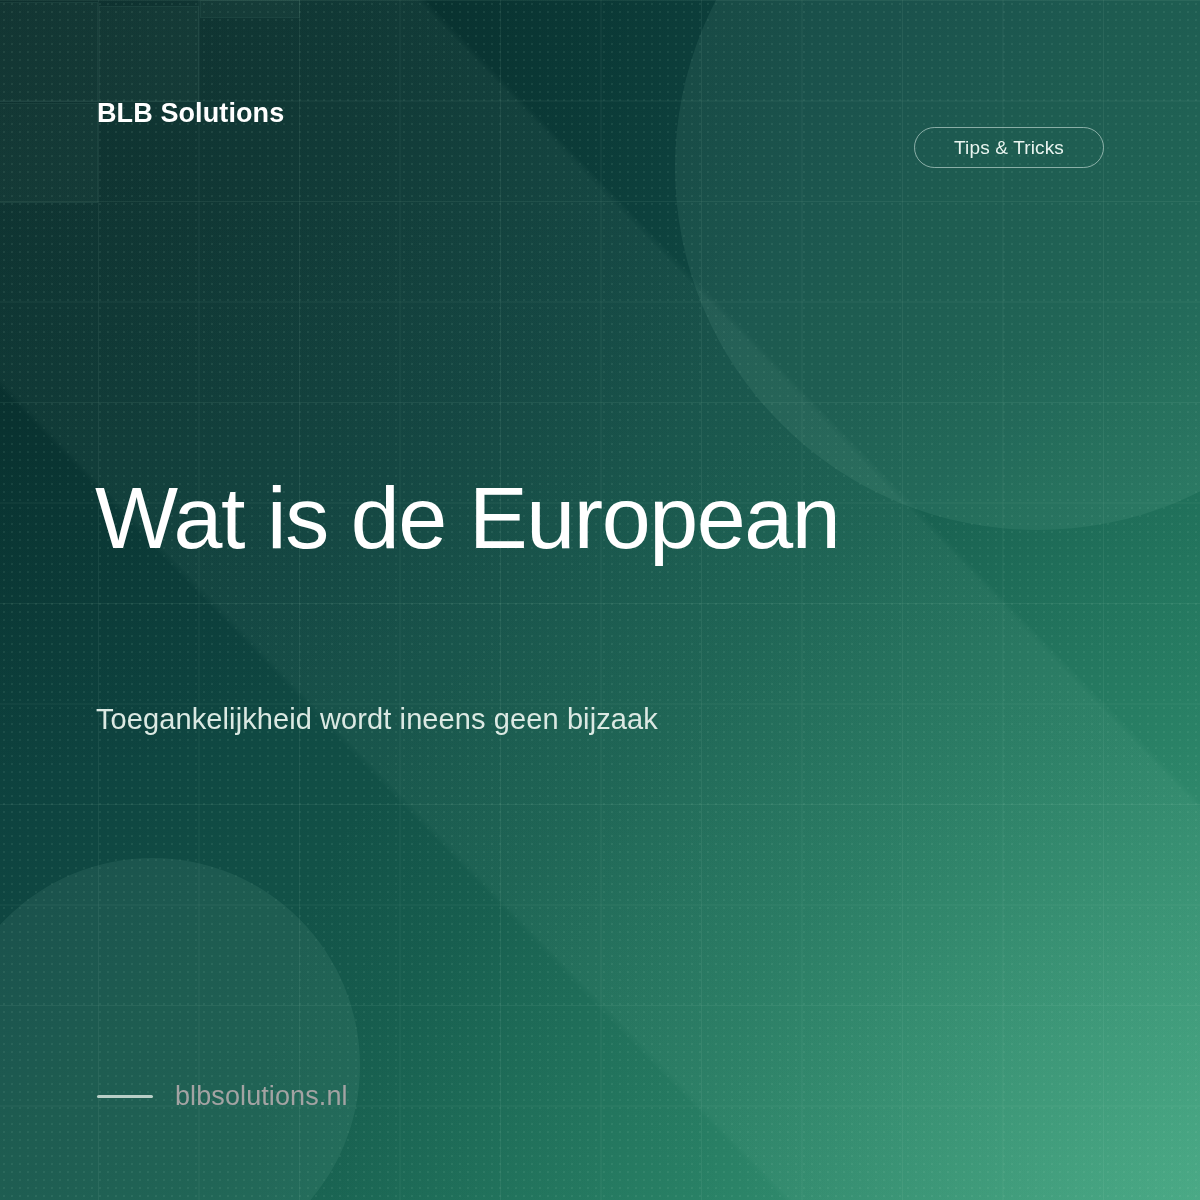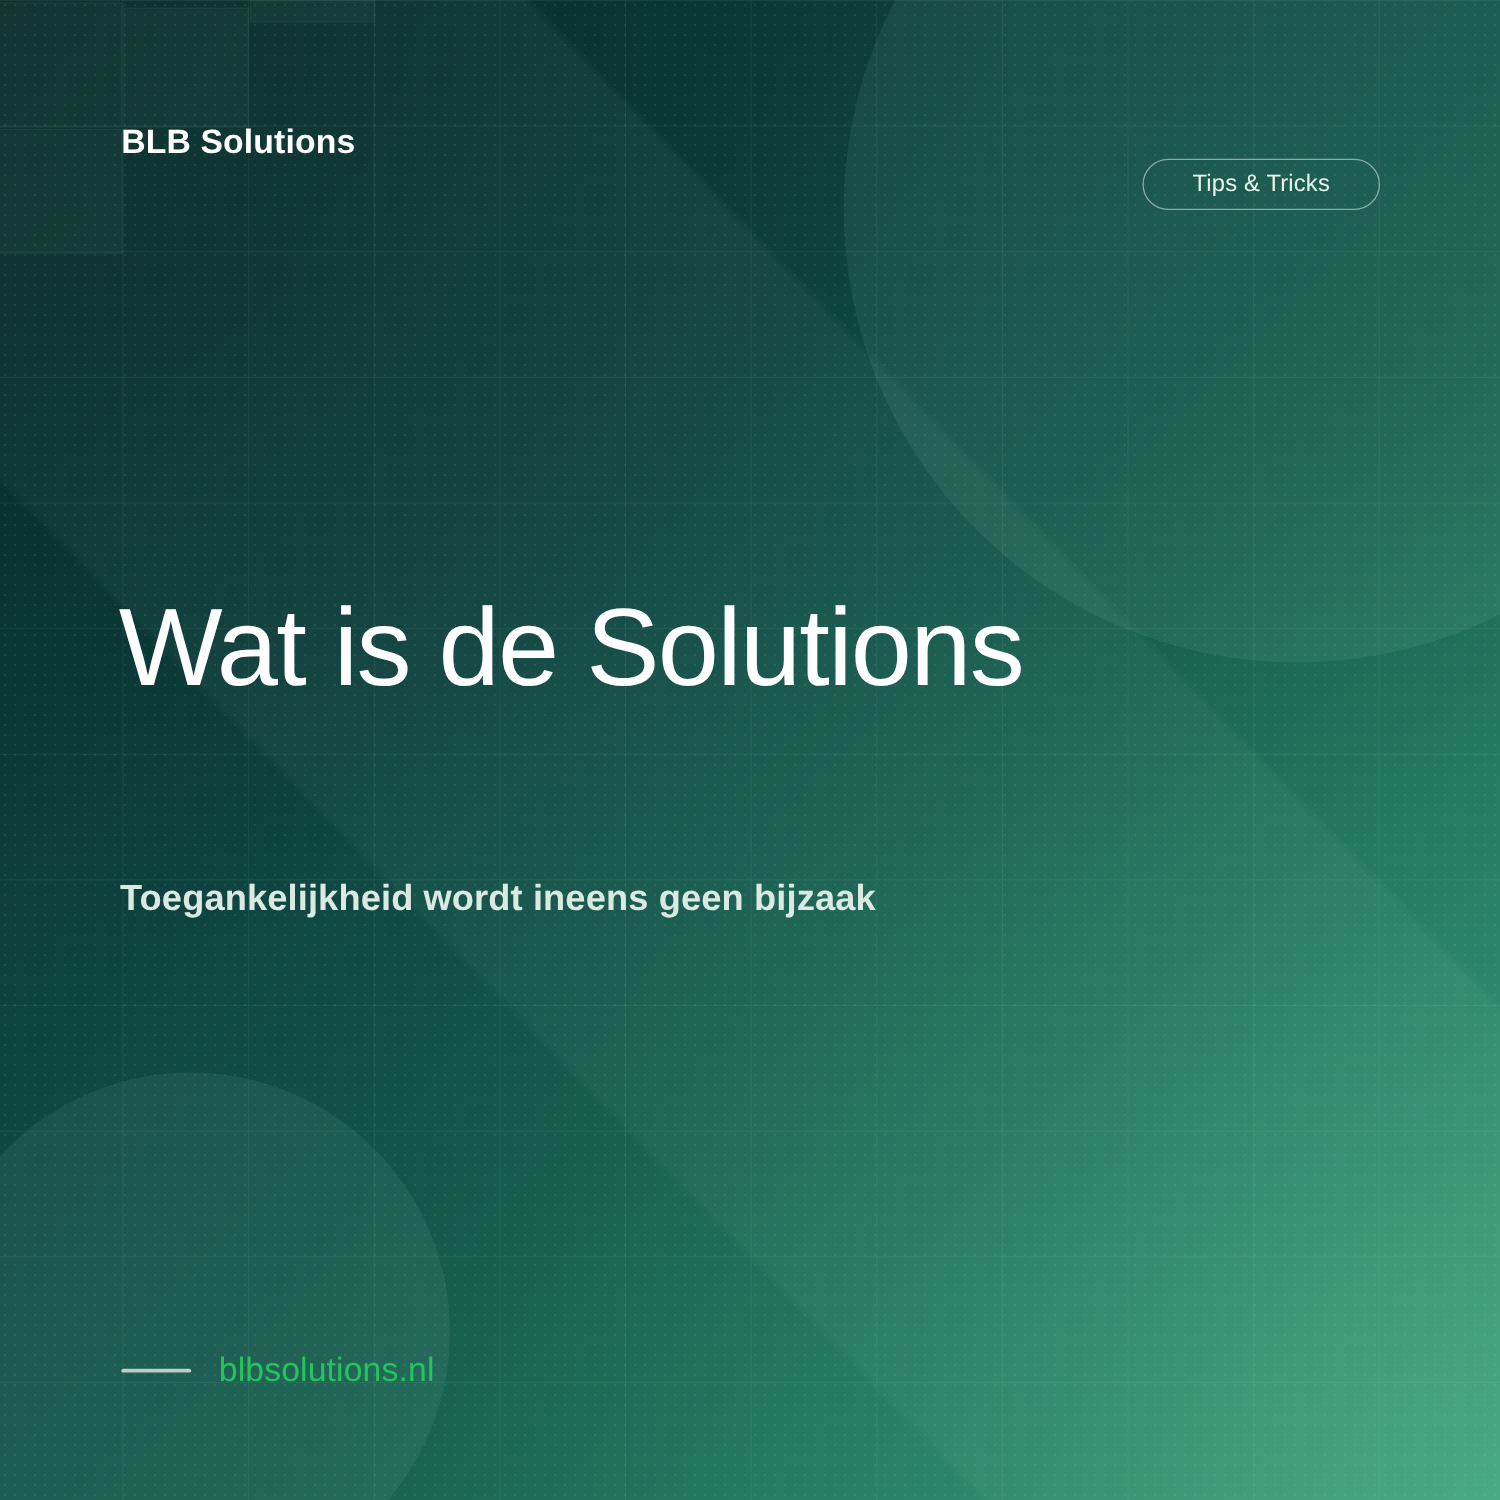--- a/index.html
+++ b/index.html
@@ -174,21 +174,21 @@
     display: inline-block;
     width: 14px;
   }
 
   .subtitle {
     position: absolute;
     left: 96px;
     top: 703px;
     color: #dbe9e3;
     font-size: 29px;
-    font-weight: 700;
+    font-weight: 400;
     letter-spacing: 0.1px;
     white-space: nowrap;
   }
   .subtitle .gap {
     display: inline-block;
     width: 8px;
   }
 
   .footer {
     position: absolute;
@@ -198,21 +198,21 @@
     align-items: center;
   }
   .footer-rule {
     width: 56px;
     height: 3px;
     background: #b9cfc7;
     border-radius: 2px;
   }
   .footer-url {
     margin-left: 22px;
-    color: #22c55e;
+    color: #a3a3a3;
     font-size: 27px;
     font-weight: 400;
     letter-spacing: 0.1px;
     white-space: nowrap;
   }
 </style>
 </head>
 <body>
 
 <div class="canvas">
@@ -233,21 +233,21 @@
   <div class="content">
 
     <div class="brand">BLB Solutions</div>
 
     <div class="badge">
       <span>Tips &amp; Tricks</span>
     </div>
 
     <div class="headline">
       <span class="line">
-        <span>Wat is de Solutions</span>
+        <span>Wat is de European</span>
       </span>
     </div>
 
     <div class="subtitle">
       <span>Toegankelijkheid</span><span class="gap"></span><span>wordt ineens geen bijzaak</span>
     </div>
 
     <div class="footer">
       <div class="footer-rule"></div>
       <div class="footer-url">blbsolutions.nl</div>

